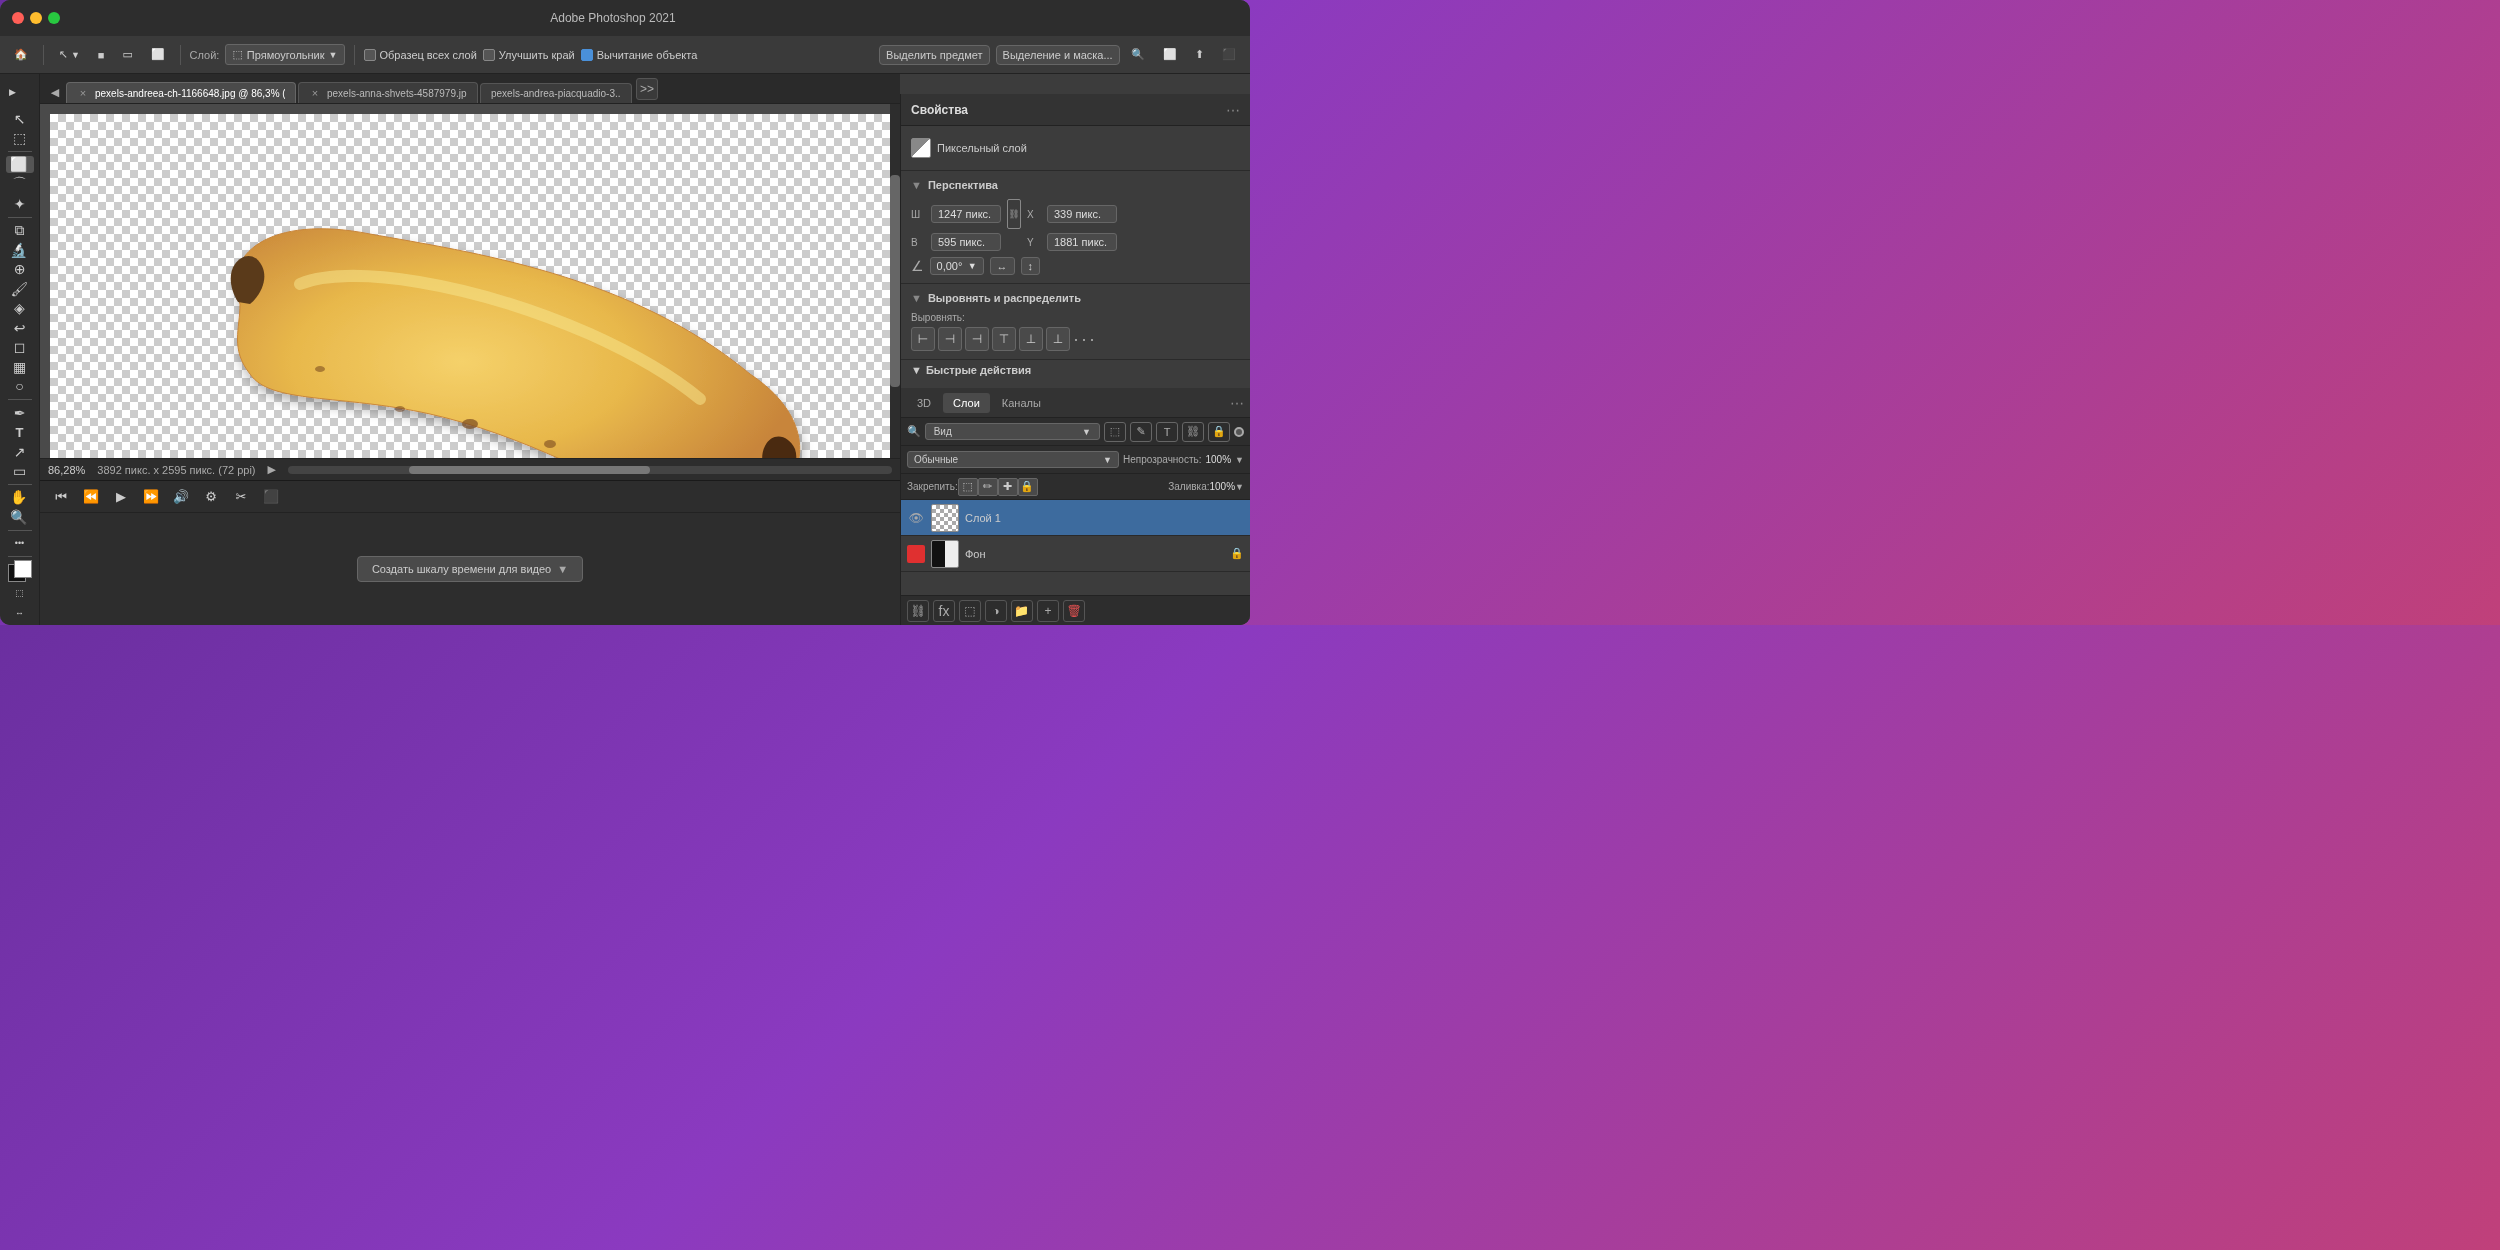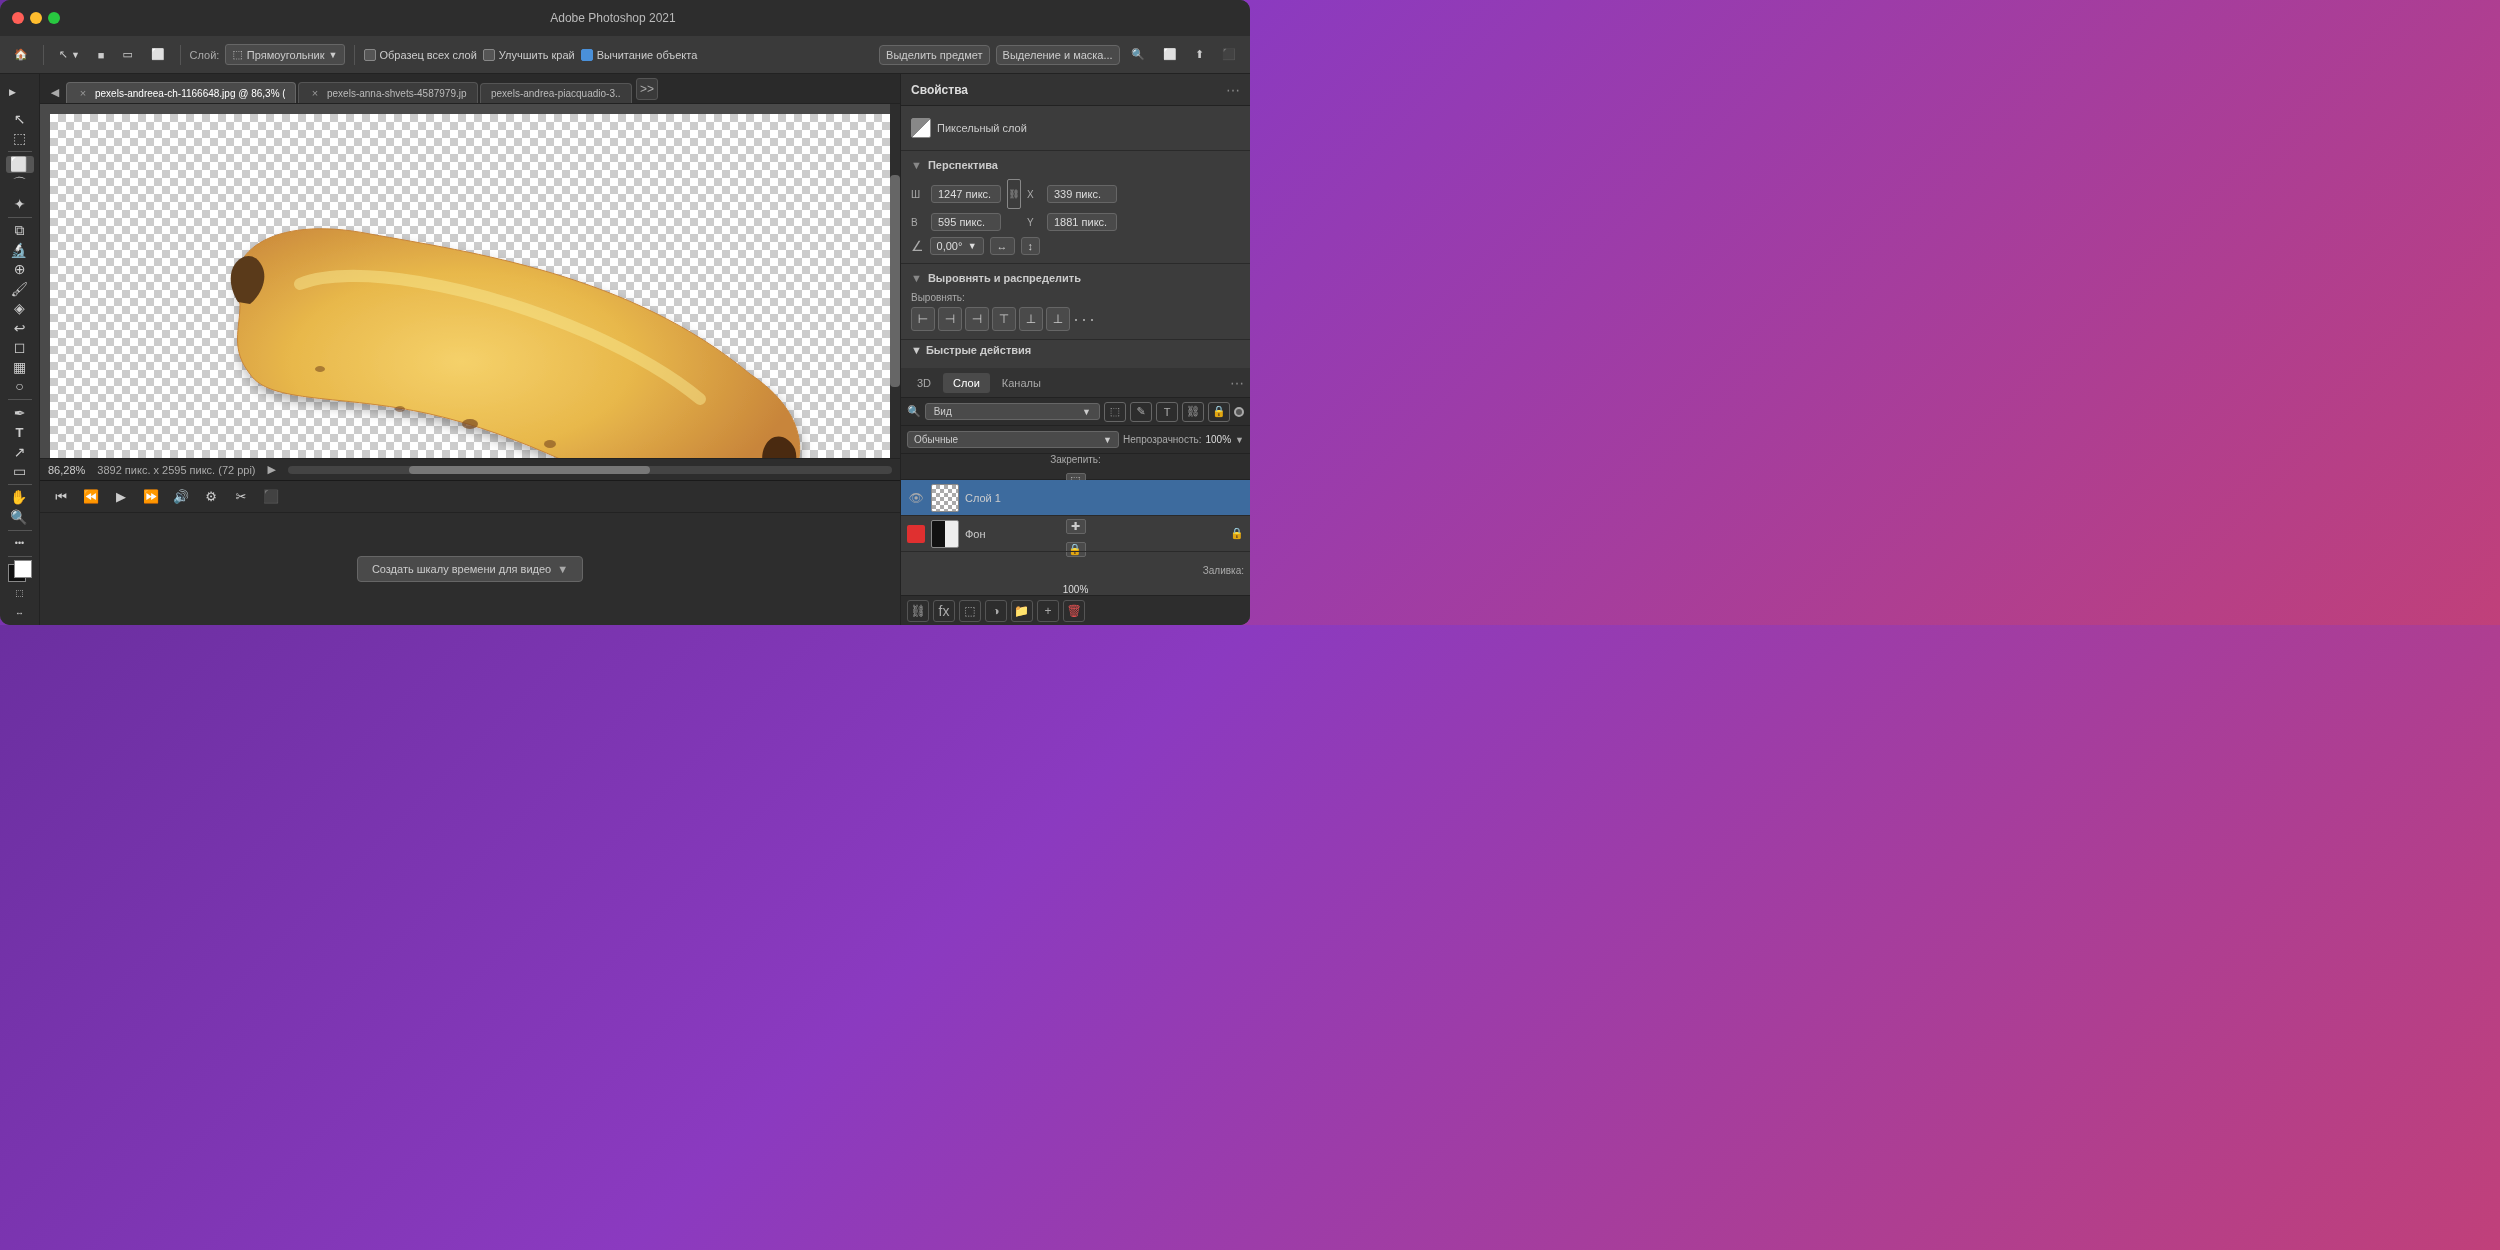--- a/index.html
+++ b/index.html
@@ -327,20 +327,21 @@
     }
     
     .right-panel {
       width: 350px;
       background: #3c3c3c;
       border-left: 1px solid #222;
       display: flex;
       flex-direction: column;
       overflow: hidden;
       flex-shrink: 0;
+      margin-top: 20px;
     }
     .rp-header {
       height: 32px;
       background: #333;
       display: flex;
       align-items: center;
       padding: 0 10px;
       border-bottom: 1px solid #222;
       gap: 6px;
     }
@@ -456,25 +457,24 @@
       padding: 0 6px;
       gap: 4px;
       border-bottom: 1px solid #222;
     }
     .layers-lock-row {
       height: 26px;
       background: #2d2d2d;
       display: flex;
       align-items: center;
       padding: 0 6px;
-      gap: 8px;
+      gap: 0;
       border-bottom: 1px solid #222;
       font-size: 10px;
       color: #aaa;
-      flex-direction: column;
     }
     .lock-btn {
       width: 20px;
       height: 18px;
       background: #4a4a4a;
       border: 1px solid #666;
       border-radius: 2px;
       color: #ccc;
       display: flex;
       align-items: center;

